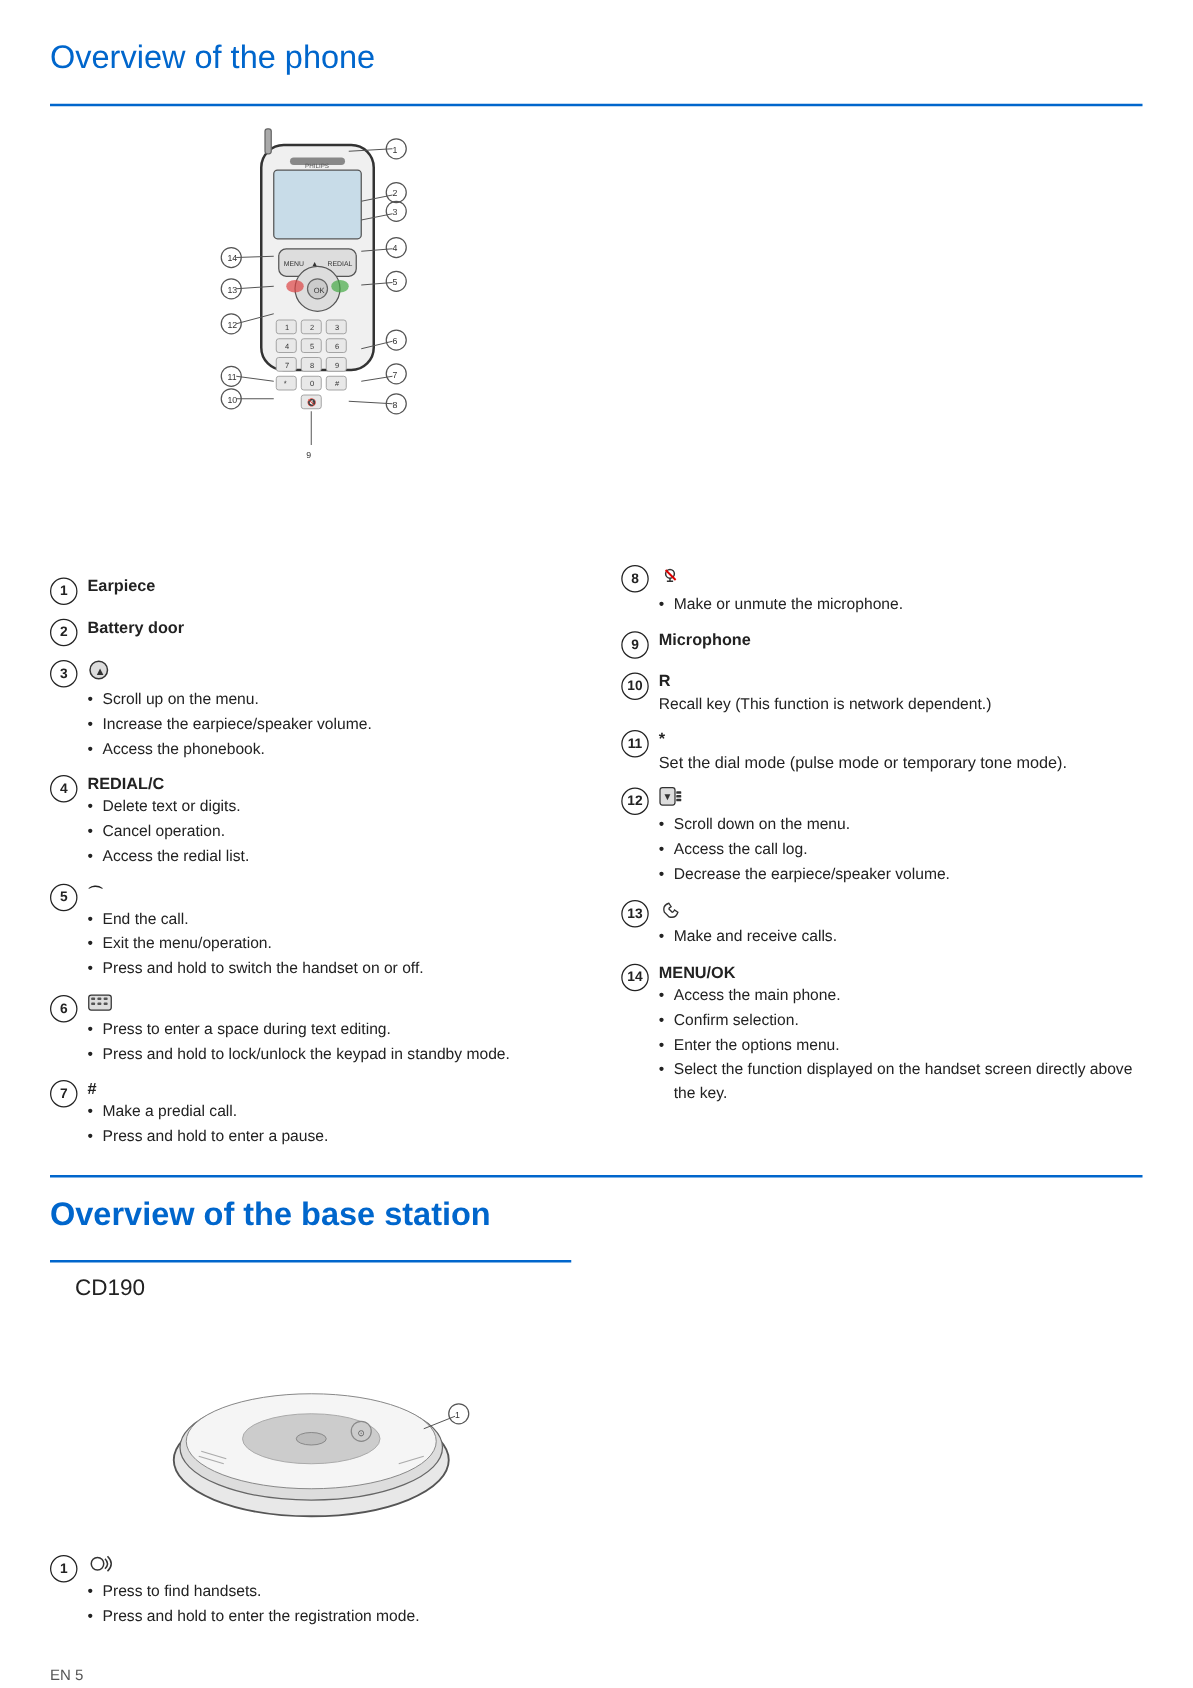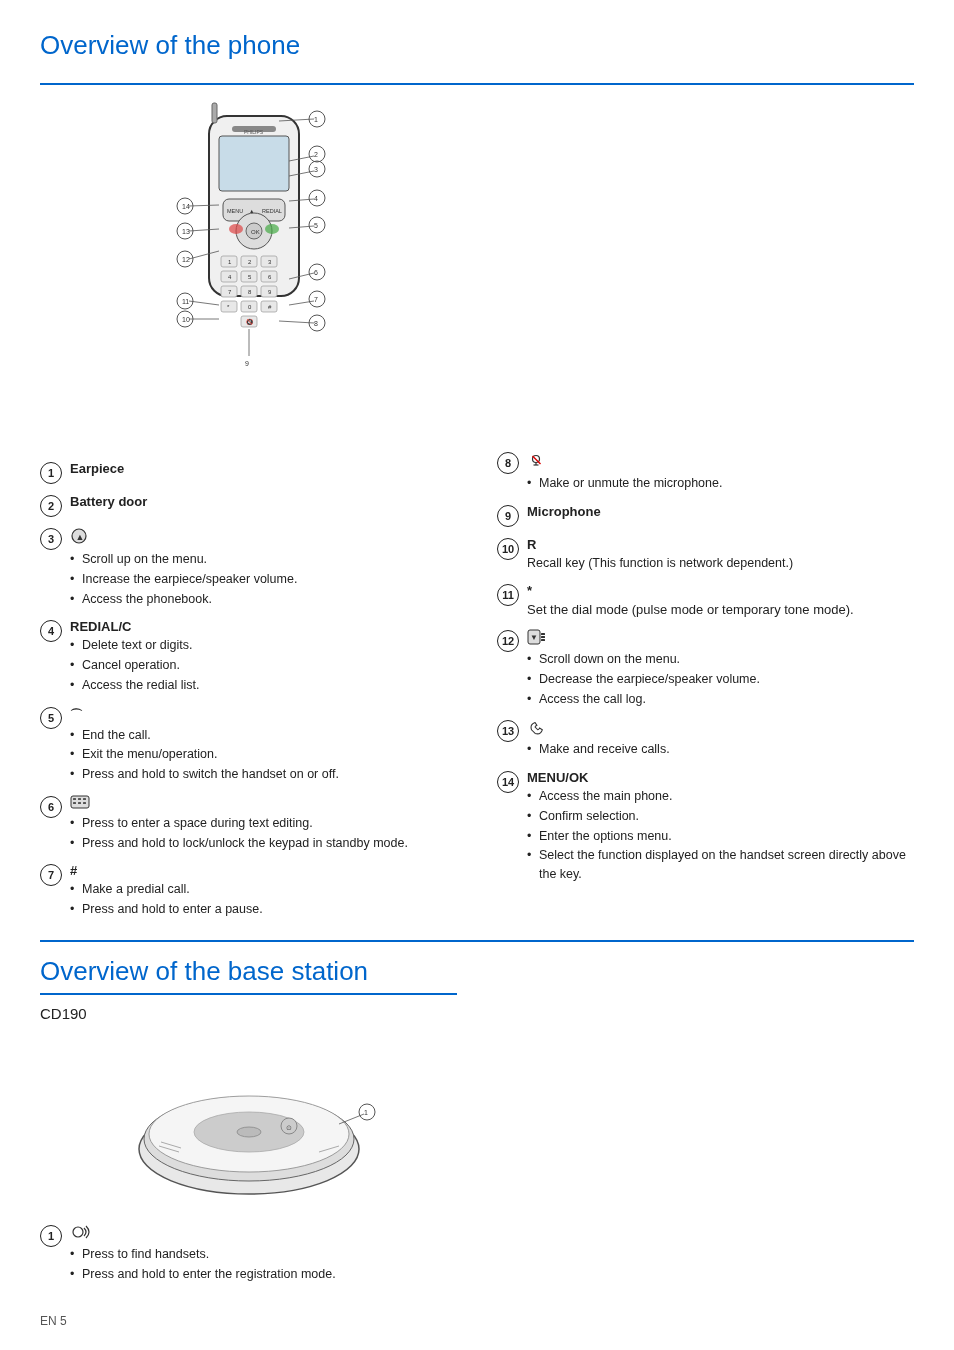--- a/index.html
+++ b/index.html
@@ -93,30 +93,31 @@
 
     .item-bullets li::before {
       content: "•";
       position: absolute;
       left: 0;
     }
 
     .base-section-title {
       font-size: 26px;
       color: #0066cc;
-      font-weight: normal;
+      font-weight: bold;
       border-bottom: 2px solid #0066cc;
-      padding-bottom: 6px;
+      padding-bottom: 21px;
       margin-bottom: 10px;
     }
 
     .base-model {
-      font-size: 15px;
+      font-size: 18px;
       font-weight: normal;
       margin-bottom: 12px;
+      margin-left: 20px;
     }
 
     .bottom-section {
       display: grid;
       grid-template-columns: 1fr 1fr;
       gap: 0 40px;
       margin-top: 0;
     }
 
     .base-diagram {
@@ -398,22 +399,22 @@
           <svg width="20" height="16" viewBox="0 0 20 16">
               <rect x="1" y="1" width="12" height="14" rx="2" fill="#ddd" stroke="#333" stroke-width="1"></rect>
               <text x="3" y="11" font-size="8" fill="#333" font-family="Arial">▼</text>
               <rect x="14" y="4" width="4" height="2" rx="0.5" fill="#333"></rect>
               <rect x="14" y="7" width="4" height="2" rx="0.5" fill="#333"></rect>
               <rect x="14" y="10" width="4" height="2" rx="0.5" fill="#333"></rect>
             </svg>
         </div>
         <ul class="item-bullets">
           <li>Scroll down on the menu.</li>
+          <li>Access the call log.</li>
           <li>Decrease the earpiece/speaker volume.</li>
-          <li>Access the call log.</li>
         </ul>
       </div>
     </div>
 
     <div class="item-entry">
       <span class="item-number">13</span>
       <div class="item-content">
         <div class="item-title">
           
           <svg width="20" height="16" viewBox="0 0 20 16">

